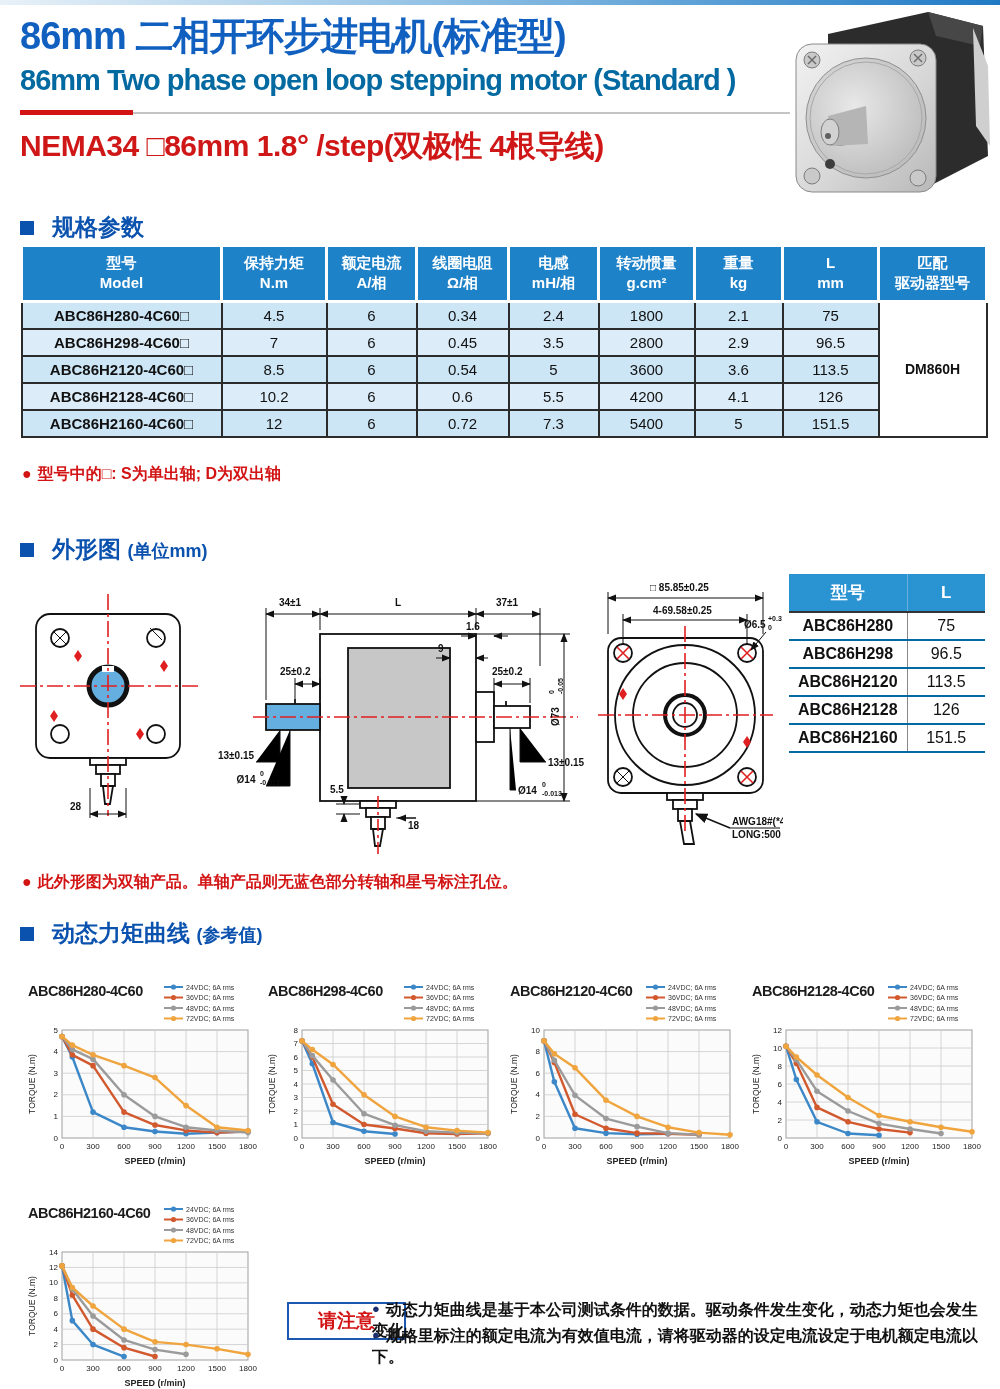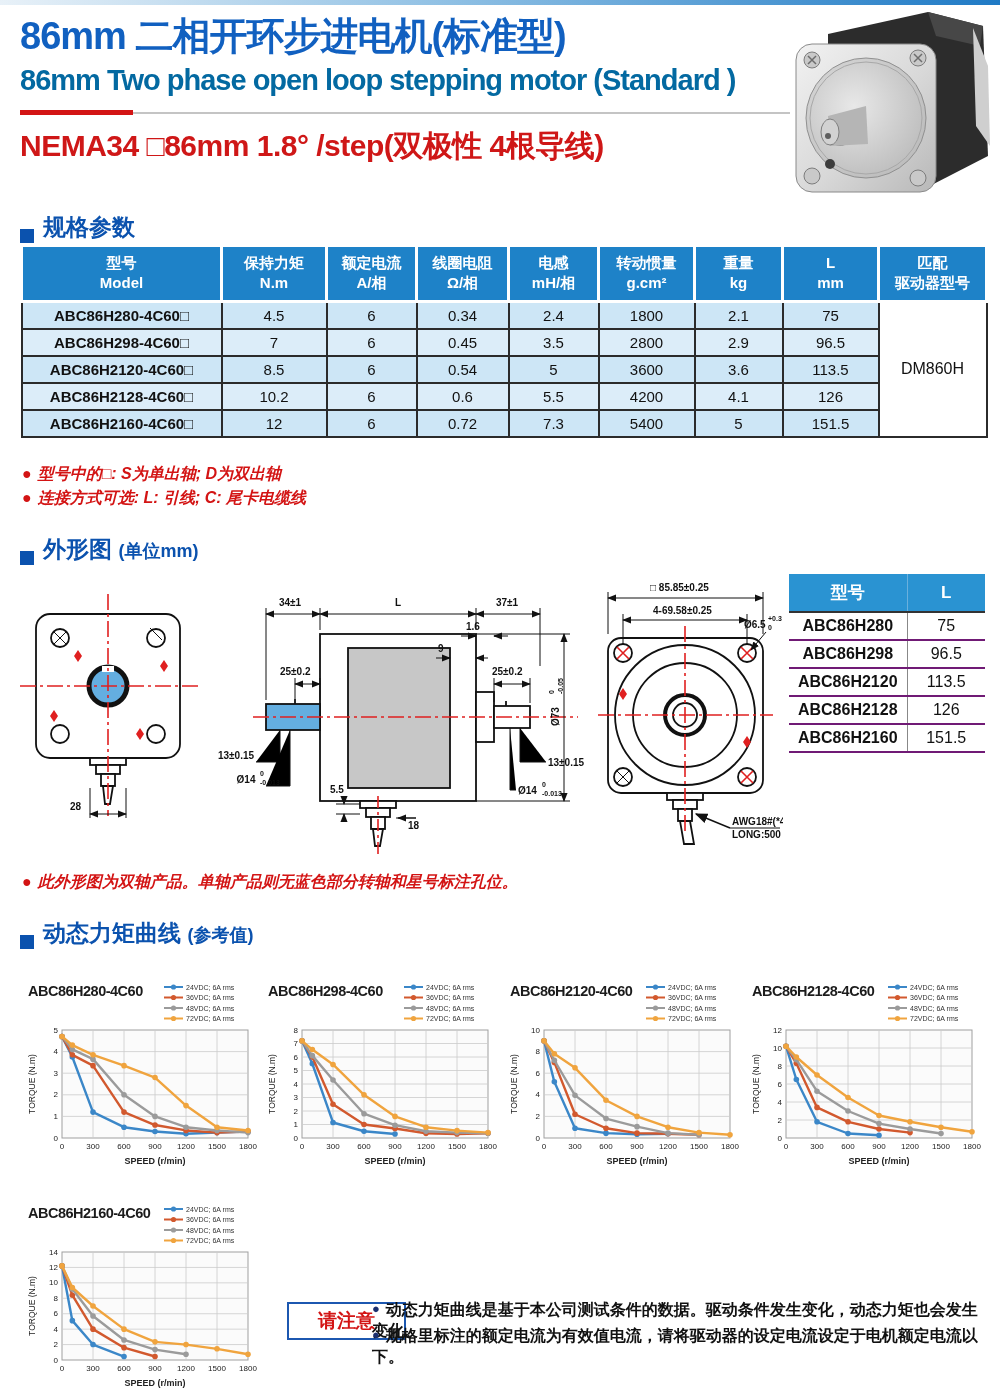--- a/index.html
+++ b/index.html
@@ -10,46 +10,46 @@
   
   .topstrip{left:0;top:0;width:1000px;height:5px;
     background:linear-gradient(90deg,#e8f1f8 0%,#8fc0e4 45%,#1f7ac5 100%);}
   .title{left:20px;top:11px;font-size:38px;font-weight:bold;color:#1160c0;letter-spacing:-1px;}
   .subtitle{left:20px;top:64px;font-size:29px;font-weight:600;color:#0369a1;letter-spacing:-1px;}
   .div-red{left:20px;top:110px;width:113px;height:5px;background:#d31414;}
   .div-gray{left:133px;top:112px;width:657px;height:2px;background:#c4c4c4;}
   .nema{left:20px;top:126px;font-size:30px;font-weight:bold;color:#cf1717;letter-spacing:-0.5px;}
 
   
-  .sec{display:flex;align-items:flex-end;gap:9px;}
+  .sec{display:flex;align-items:center;gap:18px;}
   .sec .sq{width:14px;height:14px;background:#0b52ae;}
   .sec .t{font-size:23px;font-weight:bold;color:#0b52ae;letter-spacing:0;}
   .sec .t small{font-size:18px;font-weight:bold;}
 
   
   table.spec{border-collapse:collapse;width:965px;table-layout:fixed;}
   table.spec th{background:#1e82c8;color:#fff;font-size:15px;font-weight:bold;
     border:3px solid #ffffff;padding:6px 2px;line-height:1.35;}
   table.spec td{background:#cde6f6;font-size:15px;text-align:center;
     border:2px solid #2b2b2b;padding:4px 2px;}
   table.spec tr:nth-child(even) td{background:#dcedf9;}
   table.spec td.model{font-weight:bold;font-size:15px;}
-  table.spec td.driver{background:#ffffff;font-weight:normal;font-size:16px;}
+  table.spec td.driver{background:#ffffff;font-weight:bold;font-size:14px;}
   table.spec{border:2px solid #2b2b2b;}
 
   
-  .rednote{font-size:16px;font-weight:bold;color:#d31414;font-style:italic;}
+  .rednote{font-size:16px;font-weight:bold;color:#d31414;}
   .rednote .b{margin-right:6px;}
 
   
   table.ltab{border-collapse:collapse;width:196px;table-layout:fixed;}
   table.ltab th{background:#2a93d2;color:#fff;font-size:17px;font-weight:bold;padding:7px 2px;
     border-bottom:2px solid #333;}
   table.ltab td{background:#fff;font-size:16px;text-align:center;padding:4px 2px;
-    border-bottom:2px solid #701a75;border-right:1px solid #888;}
+    border-bottom:2px solid #0369a1;border-right:1px solid #888;}
   table.ltab td:last-child,table.ltab th:last-child{border-right:none;}
   table.ltab th:first-child{border-right:1px solid #6ab0dd;}
   table.ltab td.m{font-weight:bold;}
 
   
   .noticebox{border:2px solid #1c57b0;color:#d31414;font-size:19px;font-weight:bold;
     padding:4px 29px;background:#fff;}
   .noticeline{font-size:16px;font-weight:bold;color:#111;}
   .noticeline .b{color:#1b2f6e;margin-right:6px;font-size:13px;vertical-align:2px;}
 
@@ -186,21 +186,20 @@
             <td class="">7.3</td>
             <td class="">5400</td>
             <td class="">5</td>
             <td class="">151.5</td>
           </tr>
         </tbody>
     </table>
   </div>
 
   <div class="abs rednote" style="left:22px;top:464px"><span class="b">●</span><span>型号中的□:  S为单出轴; D为双出轴</span></div>
-  <div class="abs rednote" style="left:22px;top:488px"><span class="b">●</span><span>连接方式可选: L: 引线; C: 尾卡电缆线</span></div>
 
   <div class="abs sec" style="left:20px;top:534px">
     <span class="sq"></span>
     <span class="t"><span>外形图</span> <small>(单位mm)</small></span>
   </div>
 
   <svg class="abs" style="left:18px;top:566px" width="765" height="300" viewBox="0 0 765 300">
     <defs>
       <marker id="ar" viewBox="0 0 10 10" refX="9" refY="5" markerWidth="9" markerHeight="9" orient="auto-start-reverse">
         <path d="M0,1 L10,5 L0,9 z" fill="#111"></path>

